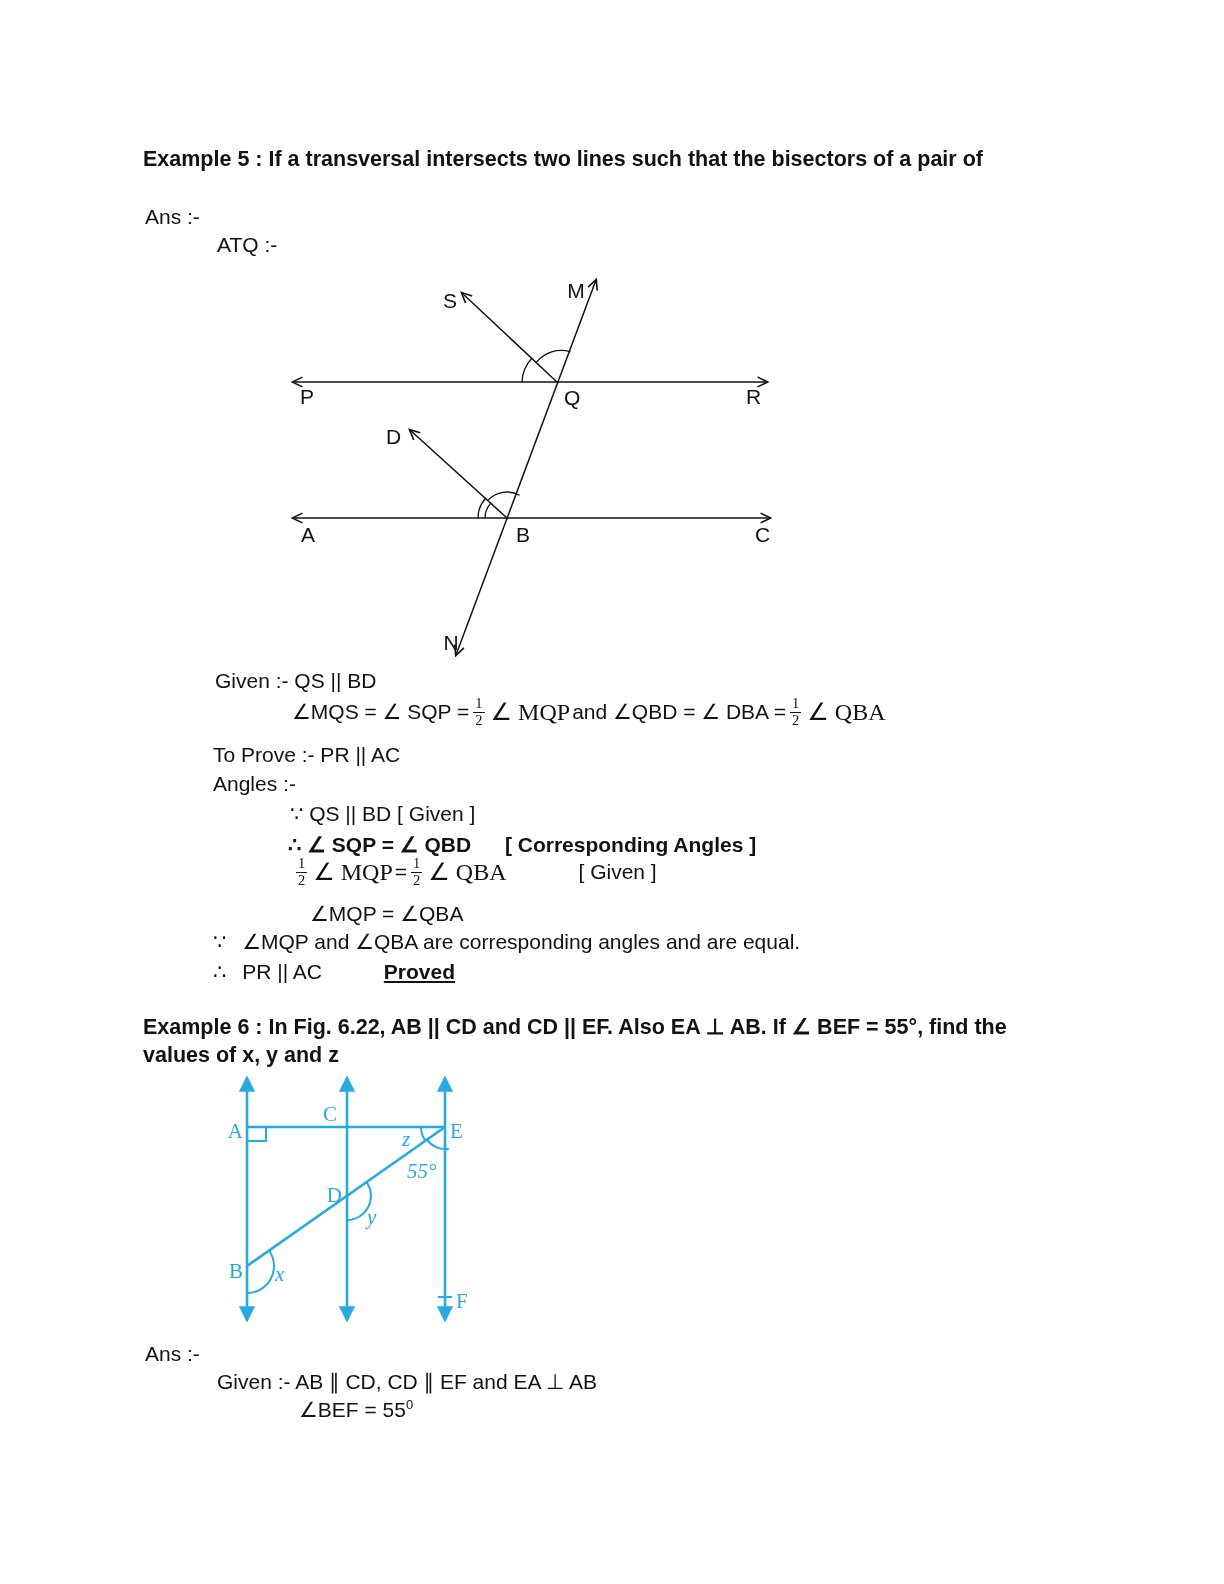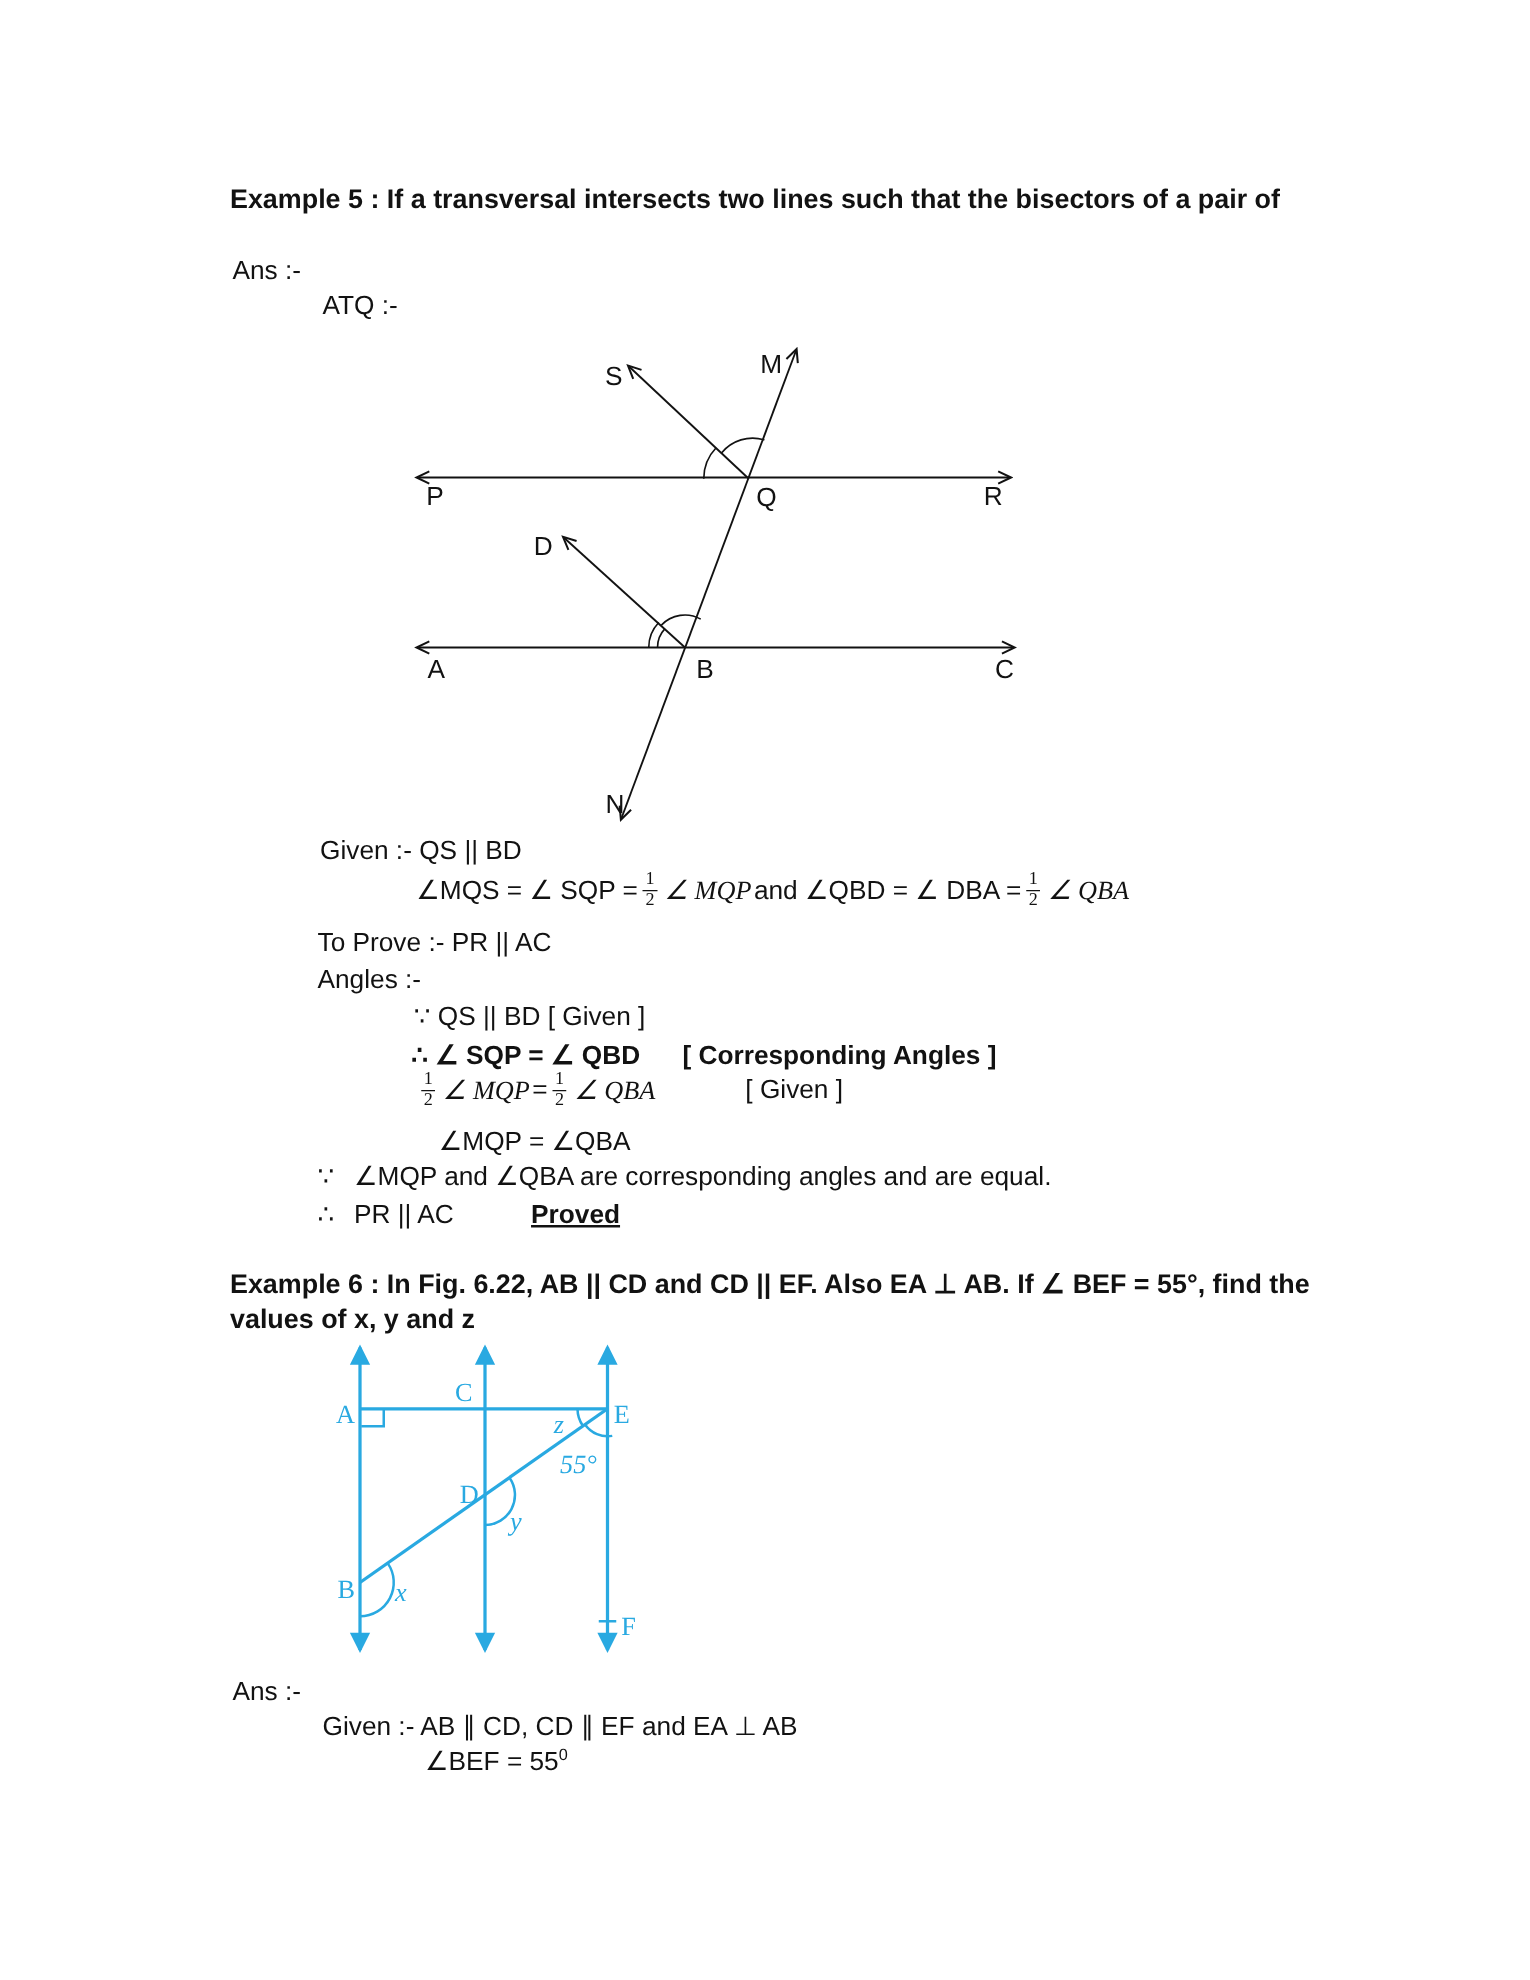--- a/index.html
+++ b/index.html
@@ -1,22 +1,22 @@
 <!DOCTYPE html>
 <html><head>
 <meta charset="utf-8">
 <style>
   html,body{margin:0;padding:0;background:#ffffff;}
   #page{position:relative;width:1184px;height:1584px;background:#ffffff;overflow:hidden;
-        font-family:"Liberation Sans",sans-serif;color:#121212;margin-left:41px;}
+        font-family:"Liberation Sans",sans-serif;color:#121212;}
   .txt{position:absolute;white-space:nowrap;font-size:21px;line-height:28px;}
   .bold{font-weight:bold;font-size:21.5px;}
   .mrow{position:absolute;display:flex;align-items:center;white-space:nowrap;height:38px;font-size:21px;}
   .mrow > *{flex:0 0 auto;}
-  .mi{font-family:"Liberation Serif",serif;font-style:italic;font-size:21px;padding:0 2px;}
+  .mi{font-family:"Liberation Serif",serif;font-size:24px;padding:0 2px;}
   .frac{display:inline-flex;flex-direction:column;align-items:center;
         font-family:"Liberation Serif",serif;font-size:14.5px;line-height:1.05;margin:0 4px;}
   .frac .den{border-top:1.4px solid #121212;padding:0 2px;}
   .frac .num{padding:0 2px;}
   .gapL28{margin-left:28px;}
   .gapL70{margin-left:70px;}
   .gapL10{margin-left:10px;text-align:center;}
   .proved{font-weight:bold;text-decoration:underline;margin-left:56px;}
   sup.deg{font-size:13px;vertical-align:super;line-height:0;}
   svg{position:absolute;overflow:visible;}

